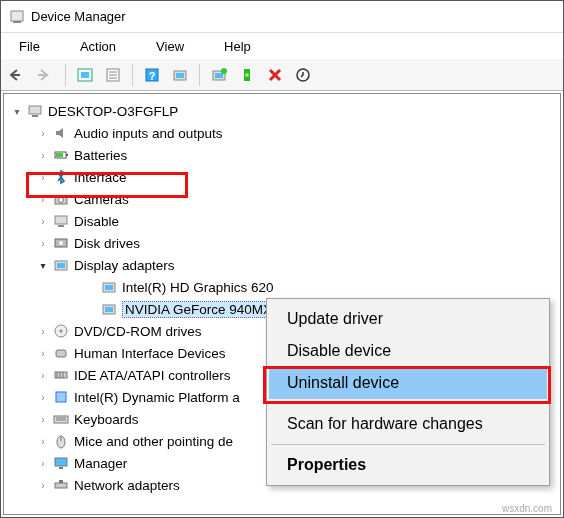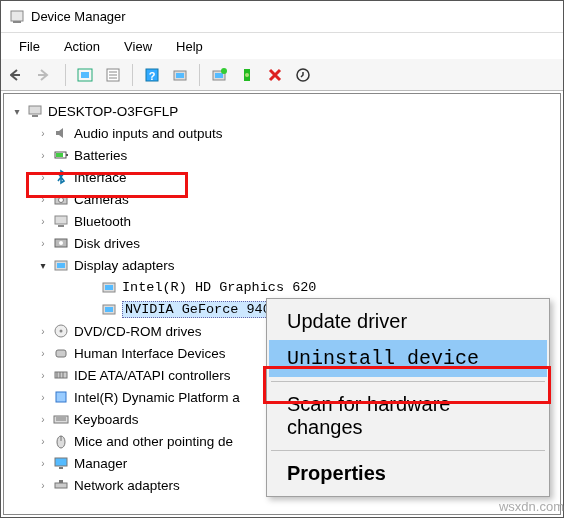--- a/index.html
+++ b/index.html
@@ -28,21 +28,21 @@
     border-bottom: 1px solid #ddd;
   }
   .titlebar .icon { margin-right: 6px; display:flex; }
   .titlebar .title { font-size: 13px; }
   .menubar {
     height: 26px;
     display: flex;
     align-items: center;
     padding: 0 6px;
     font-size: 13px;
-    gap: 0;
+    gap: 16px;
   }
   .menubar .menu-item {
     padding: 2px 12px;
     cursor: default;
   }
   .toolbar {
     height: 32px;
     display: flex;
     align-items: center;
     padding: 2px 4px;
@@ -109,37 +109,36 @@
   }
   .context-menu {
     position:absolute;
     left: 266px; top: 298px;
     width: 284px;
     background:#f2f2f2;
     border: 1px solid #a0a0a0;
     box-shadow: 3px 3px 6px rgba(0,0,0,.25);
     z-index: 20;
     padding: 4px 2px;
-    font-size: 20px;
+    font-size: 16px;
   }
   .context-menu .cm-item {
     padding: 7px 18px;
     cursor:default;
   }
   .context-menu .cm-item.highlight {
     background: #91c9f7;
-    font-family: Liberation Mono, monospace;
   }
   .context-menu .cm-sep {
     height:1px; background:#c0c0c0; margin: 4px 2px;
   }
   .context-menu .cm-item.bold { font-weight:bold; }
   .watermark {
-    position:absolute; right:0; bottom:4px;
-    font-size:13px; color:#aaa;
+    position:absolute; right:12px; bottom:4px;
+    font-size:10px; color:#aaa;
     z-index: 40;
   }
 </style>
 </head>
 <body>
 
 <div class="window">
 
   <div class="titlebar">
     <span class="icon">
@@ -279,21 +278,21 @@
             <span class="label">Cameras</span>
           </li>
           <li>
             <span class="chev" style="color: rgb(136, 136, 136);">›</span>
             <span class="node-icon">
               <svg width="16" height="16">
                 <rect x="2" y="3" width="12" height="8" fill="#ddd" stroke="#888"></rect>
                 <rect x="5" y="12" width="6" height="2" fill="#888"></rect>
               </svg>
             </span>
-            <span class="label">Bluetooth</span>
+            <span class="label">Disable</span>
           </li>
           <li>
             <span class="chev" style="color: rgb(136, 136, 136);">›</span>
             <span class="node-icon">
               <svg width="16" height="16">
                 <rect x="2" y="4" width="12" height="8" fill="#bbb" stroke="#666"></rect>
                 <circle cx="8" cy="8" r="2" fill="#fff"></circle>
               </svg>
             </span>
             <span class="label">Disk drives</span>
@@ -301,21 +300,21 @@
           <li>
             <span class="chev" style="color: rgb(51, 51, 51);">▾</span>
             <span class="node-icon">
               <svg width="16" height="16">
                 <rect x="2" y="4" width="12" height="9" fill="#ddd" stroke="#888"></rect>
                 <rect x="4" y="6" width="8" height="5" fill="#5bf"></rect>
               </svg>
             </span>
             <span class="label">Display adapters</span>
           </li>
-          <ul style="padding-left: 48px; font-family: Liberation Mono, monospace;">
+          <ul style="padding-left: 48px;">
             <li>
               <span class="chev"></span>
               <span class="node-icon">
                 <svg width="16" height="16">
                   <rect x="2" y="4" width="12" height="9" fill="#ddd" stroke="#888"></rect>
                   <rect x="4" y="6" width="8" height="5" fill="#5bf"></rect>
                 </svg>
               </span>
               <span class="label">Intel(R) HD Graphics 620</span>
             </li>
@@ -414,20 +413,21 @@
         </ul>
     </div>
   </div>
 
 </div>
 
 <div class="red-box-1"></div>
 
 <div class="context-menu">
   <div class="cm-item">Update driver</div>
+  <div class="cm-item">Disable device</div>
   <div class="cm-item highlight">Uninstall device</div>
   <div class="cm-sep"></div>
   <div class="cm-item">Scan for hardware changes</div>
   <div class="cm-sep"></div>
   <div class="cm-item bold">Properties</div>
 </div>
 
 <div class="red-box-2"></div>
 
 <div class="watermark">wsxdn.com</div>

